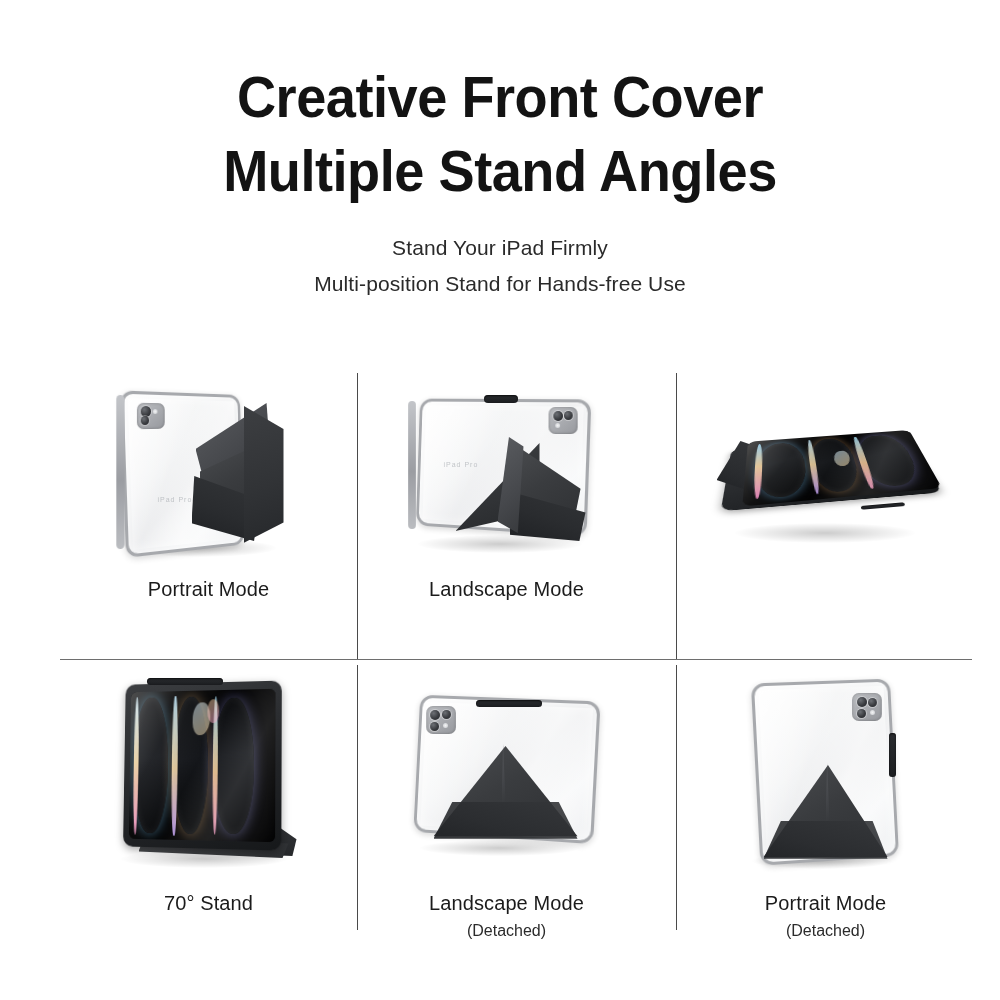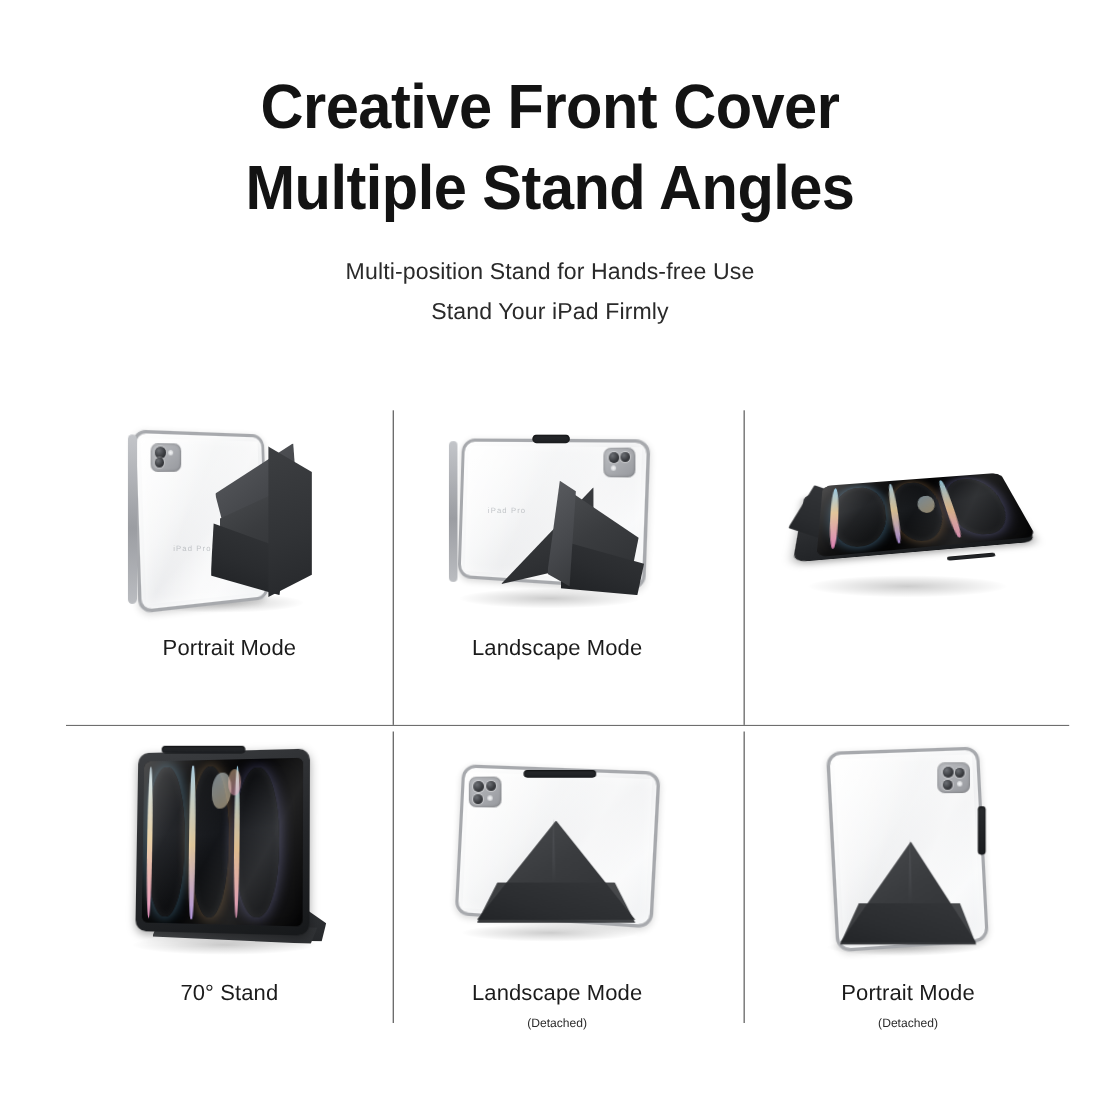--- a/index.html
+++ b/index.html
@@ -49,21 +49,21 @@
 
   .stage {
     position:relative; width:100%;
     display:flex; align-items:center; justify-content:center;
   }
   .cell.row1 .stage { height:196px; }
   .cell.row2 .stage { height:218px; }
 
   .caption-wrap { text-align:center; margin-top:6px; }
   .caption { font-size:20px; color:#1b1b1b; line-height:28px; letter-spacing:0.1px; }
-  .subcaption { font-size:11px; color:#2b2b2b; line-height:24px; margin-top:2px; }
+  .subcaption { font-size:16px; color:#2b2b2b; line-height:24px; margin-top:2px; }
 
   
   .art { position:relative; }
 
   
   .clear-body {
     position:absolute;
     background:linear-gradient(135deg,#fdfdfd 0%,#f2f3f4 38%,#e9eaec 55%,#f7f8f9 78%,#eceef0 100%);
     border:3px solid #a7a9ad;
     box-shadow:0 2px 6px rgba(0,0,0,0.16), inset 0 0 14px rgba(255,255,255,0.9);
@@ -140,22 +140,22 @@
 </style>
 </head>
 <body>
 
 <div class="page">
 
   <div class="header">
     <div class="title-line">Creative Front Cover</div>
     <div class="title-line">Multiple Stand Angles</div>
     <div class="subtitle-block">
+      <div class="subtitle">Stand Your iPad Firmly</div>
       <div class="subtitle">Multi-position Stand for Hands-free Use</div>
-      <div class="subtitle">Stand Your iPad Firmly</div>
     </div>
   </div>
 
   <div class="grid">
 
     <div class="vline c1 r1"></div>
     <div class="vline c2 r1"></div>
     <div class="hline"></div>
     <div class="vline c1 r2"></div>
     <div class="vline c2 r2"></div>

